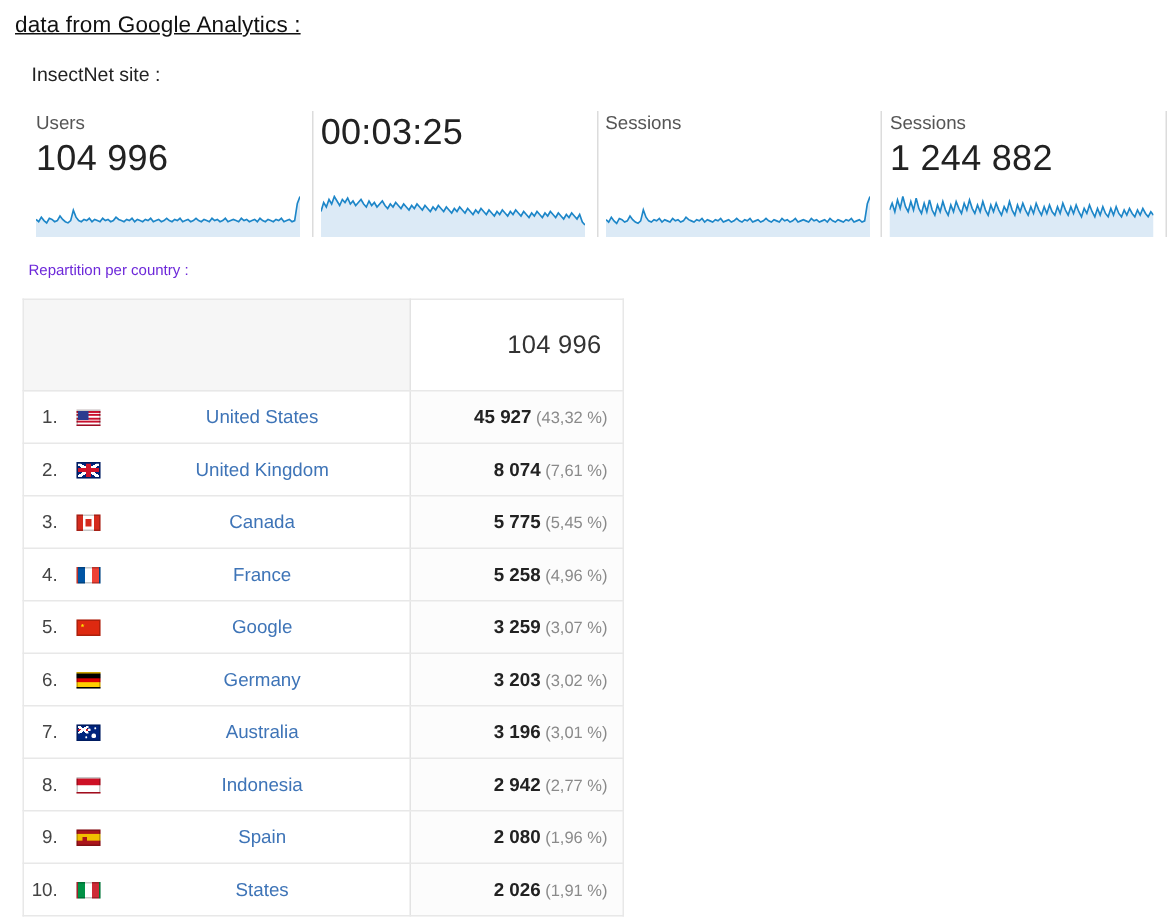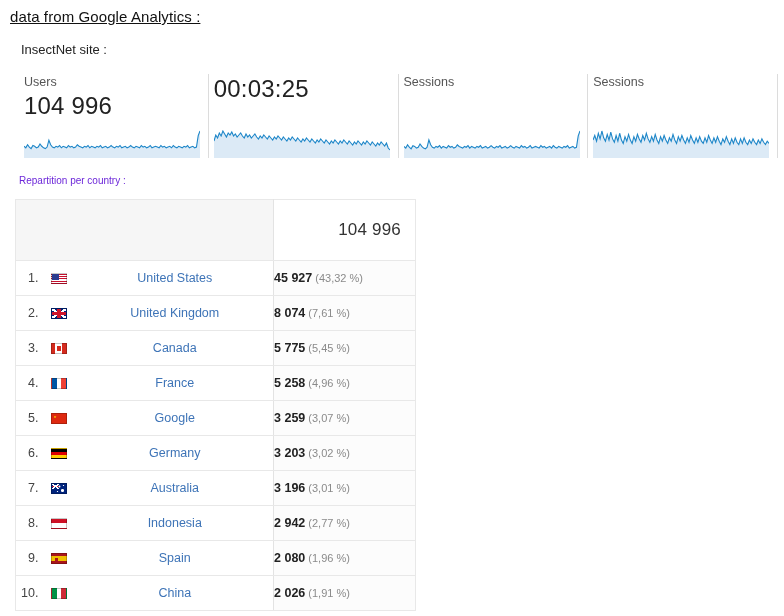--- a/index.html
+++ b/index.html
@@ -122,20 +122,21 @@
     vertical-align:middle;
     padding-left:1px !important;
     text-align:center;
   }
   .namecell a{
     color:#3e74b7;
     text-decoration:none;
     font-size:12.5px;
   }
   .valcell{
+    text-align:right;
     padding-right:10px !important;
     vertical-align:middle;
     white-space:nowrap;
     background:#fcfcfc;
   }
   .valnum{font-weight:bold;color:#222;font-size:12.5px;}
   .valpct{color:#8a8a8a;font-size:11px;margin-left:3px;}
 
   
   .flag{
@@ -247,20 +248,21 @@
         <div class="card-title">Sessions</div>
         <div class="spark">
           <svg viewBox="0 0 176 28" preserveAspectRatio="none">
             <path d="M0,28 L0.00,16.44 L1.78,18.06 L3.56,14.81 L5.33,17.25 L7.11,18.88 L8.89,15.63 L10.67,16.44 L12.44,18.06 L14.22,17.25 L16.00,14.00 L17.78,16.44 L19.56,18.06 L21.33,18.88 L23.11,17.25 L24.89,9.94 L26.67,14.81 L28.44,17.25 L30.22,18.06 L32.00,16.44 L33.78,17.25 L35.56,15.63 L37.33,18.06 L39.11,16.44 L40.89,17.25 L42.67,18.06 L44.44,15.63 L46.22,17.25 L48.00,16.44 L49.78,18.06 L51.56,17.25 L53.33,14.81 L55.11,16.44 L56.89,17.25 L58.67,18.06 L60.44,16.44 L62.22,17.25 L64.00,15.63 L65.78,18.06 L67.56,16.44 L69.33,17.25 L71.11,18.06 L72.89,16.44 L74.67,17.25 L76.44,15.63 L78.22,18.06 L80.00,17.25 L81.78,16.44 L83.56,18.06 L85.33,17.25 L87.11,15.63 L88.89,17.25 L90.67,18.06 L92.44,16.44 L94.22,17.25 L96.00,15.63 L97.78,18.06 L99.56,17.25 L101.33,16.44 L103.11,18.06 L104.89,17.25 L106.67,15.63 L108.44,17.25 L110.22,18.06 L112.00,16.44 L113.78,17.25 L115.56,18.06 L117.33,15.63 L119.11,17.25 L120.89,16.44 L122.67,18.06 L124.44,17.25 L126.22,15.63 L128.00,18.06 L129.78,17.25 L131.56,16.44 L133.33,17.25 L135.11,18.06 L136.89,15.63 L138.67,17.25 L140.44,16.44 L142.22,18.06 L144.00,17.25 L145.78,16.44 L147.56,18.06 L149.33,15.63 L151.11,17.25 L152.89,18.06 L154.67,16.44 L156.44,17.25 L158.22,18.06 L160.00,16.44 L161.78,17.25 L163.56,15.63 L165.33,18.06 L167.11,17.25 L168.89,16.44 L170.67,18.06 L172.44,17.25 L174.22,5.88 L176.00,1.00 L176,28 Z" fill="#dceaf6"></path>
             <polyline points="0.00,16.44 1.78,18.06 3.56,14.81 5.33,17.25 7.11,18.88 8.89,15.63 10.67,16.44 12.44,18.06 14.22,17.25 16.00,14.00 17.78,16.44 19.56,18.06 21.33,18.88 23.11,17.25 24.89,9.94 26.67,14.81 28.44,17.25 30.22,18.06 32.00,16.44 33.78,17.25 35.56,15.63 37.33,18.06 39.11,16.44 40.89,17.25 42.67,18.06 44.44,15.63 46.22,17.25 48.00,16.44 49.78,18.06 51.56,17.25 53.33,14.81 55.11,16.44 56.89,17.25 58.67,18.06 60.44,16.44 62.22,17.25 64.00,15.63 65.78,18.06 67.56,16.44 69.33,17.25 71.11,18.06 72.89,16.44 74.67,17.25 76.44,15.63 78.22,18.06 80.00,17.25 81.78,16.44 83.56,18.06 85.33,17.25 87.11,15.63 88.89,17.25 90.67,18.06 92.44,16.44 94.22,17.25 96.00,15.63 97.78,18.06 99.56,17.25 101.33,16.44 103.11,18.06 104.89,17.25 106.67,15.63 108.44,17.25 110.22,18.06 112.00,16.44 113.78,17.25 115.56,18.06 117.33,15.63 119.11,17.25 120.89,16.44 122.67,18.06 124.44,17.25 126.22,15.63 128.00,18.06 129.78,17.25 131.56,16.44 133.33,17.25 135.11,18.06 136.89,15.63 138.67,17.25 140.44,16.44 142.22,18.06 144.00,17.25 145.78,16.44 147.56,18.06 149.33,15.63 151.11,17.25 152.89,18.06 154.67,16.44 156.44,17.25 158.22,18.06 160.00,16.44 161.78,17.25 163.56,15.63 165.33,18.06 167.11,17.25 168.89,16.44 170.67,18.06 172.44,17.25 174.22,5.88 176.00,1.00" fill="none" stroke="#1d86c8" stroke-width="1.1"></polyline>
           </svg>
         </div>
       </div>
       <div class="card">
         <div class="card-title">Sessions</div>
+        <div class="card-value">1 244 882</div>
         <div class="spark">
           <svg viewBox="0 0 176 28" preserveAspectRatio="none">
             <path d="M0,28 L0.00,10.04 L1.78,5.52 L3.56,11.17 L5.33,3.26 L7.11,8.91 L8.89,1.00 L10.67,7.78 L12.44,11.17 L14.22,4.39 L16.00,10.04 L17.78,2.13 L19.56,8.91 L21.33,12.30 L23.11,5.52 L24.89,11.17 L26.67,3.26 L28.44,10.04 L30.22,13.43 L32.00,6.65 L33.78,11.17 L35.56,4.39 L37.33,10.04 L39.11,13.43 L40.89,6.65 L42.67,11.17 L44.44,4.39 L46.22,8.91 L48.00,12.30 L49.78,5.52 L51.56,10.04 L53.33,3.26 L55.11,8.91 L56.89,12.30 L58.67,6.65 L60.44,11.17 L62.22,4.39 L64.00,10.04 L65.78,13.43 L67.56,6.65 L69.33,11.17 L71.11,5.52 L72.89,10.04 L74.67,13.43 L76.44,7.78 L78.22,11.17 L80.00,4.39 L81.78,10.04 L83.56,13.43 L85.33,6.65 L87.11,11.17 L88.89,5.52 L90.67,10.04 L92.44,13.43 L94.22,7.78 L96.00,12.30 L97.78,5.52 L99.56,10.04 L101.33,13.43 L103.11,7.78 L104.89,12.30 L106.67,6.65 L108.44,11.17 L110.22,13.43 L112.00,7.78 L113.78,12.30 L115.56,5.52 L117.33,10.04 L119.11,13.43 L120.89,7.78 L122.67,12.30 L124.44,6.65 L126.22,11.17 L128.00,14.57 L129.78,8.91 L131.56,12.30 L133.33,6.65 L135.11,11.17 L136.89,14.57 L138.67,8.91 L140.44,13.43 L142.22,7.78 L144.00,12.30 L145.78,14.57 L147.56,8.91 L149.33,13.43 L151.11,7.78 L152.89,12.30 L154.67,14.57 L156.44,10.04 L158.22,13.43 L160.00,8.91 L161.78,12.30 L163.56,14.57 L165.33,10.04 L167.11,13.43 L168.89,8.91 L170.67,12.30 L172.44,14.57 L174.22,11.17 L176.00,13.43 L176,28 Z" fill="#dceaf6"></path>
             <polyline points="0.00,10.04 1.78,5.52 3.56,11.17 5.33,3.26 7.11,8.91 8.89,1.00 10.67,7.78 12.44,11.17 14.22,4.39 16.00,10.04 17.78,2.13 19.56,8.91 21.33,12.30 23.11,5.52 24.89,11.17 26.67,3.26 28.44,10.04 30.22,13.43 32.00,6.65 33.78,11.17 35.56,4.39 37.33,10.04 39.11,13.43 40.89,6.65 42.67,11.17 44.44,4.39 46.22,8.91 48.00,12.30 49.78,5.52 51.56,10.04 53.33,3.26 55.11,8.91 56.89,12.30 58.67,6.65 60.44,11.17 62.22,4.39 64.00,10.04 65.78,13.43 67.56,6.65 69.33,11.17 71.11,5.52 72.89,10.04 74.67,13.43 76.44,7.78 78.22,11.17 80.00,4.39 81.78,10.04 83.56,13.43 85.33,6.65 87.11,11.17 88.89,5.52 90.67,10.04 92.44,13.43 94.22,7.78 96.00,12.30 97.78,5.52 99.56,10.04 101.33,13.43 103.11,7.78 104.89,12.30 106.67,6.65 108.44,11.17 110.22,13.43 112.00,7.78 113.78,12.30 115.56,5.52 117.33,10.04 119.11,13.43 120.89,7.78 122.67,12.30 124.44,6.65 126.22,11.17 128.00,14.57 129.78,8.91 131.56,12.30 133.33,6.65 135.11,11.17 136.89,14.57 138.67,8.91 140.44,13.43 142.22,7.78 144.00,12.30 145.78,14.57 147.56,8.91 149.33,13.43 151.11,7.78 152.89,12.30 154.67,14.57 156.44,10.04 158.22,13.43 160.00,8.91 161.78,12.30 163.56,14.57 165.33,10.04 167.11,13.43 168.89,8.91 170.67,12.30 172.44,14.57 174.22,11.17 176.00,13.43" fill="none" stroke="#1d86c8" stroke-width="1.1"></polyline>
           </svg>
         </div>
       </div>
     </div>
 
   <div class="section-label">Repartition per country :</div>
@@ -329,19 +331,19 @@
         </tr>
         <tr>
           <td class="rank">9.</td>
           <td class="flagcell"><span class="flag flag-es"></span></td>
           <td class="namecell"><a href="#">Spain</a></td>
           <td class="valcell"><span class="valnum">2 080</span><span class="valpct">(1,96 %)</span></td>
         </tr>
         <tr>
           <td class="rank">10.</td>
           <td class="flagcell"><span class="flag flag-it"></span></td>
-          <td class="namecell"><a href="#">China</a></td>
+          <td class="namecell"><a href="#">States</a></td>
           <td class="valcell"><span class="valnum">2 026</span><span class="valpct">(1,91 %)</span></td>
         </tr>
       </tbody>
   </table>
 
 </div>
 
 </body></html>

